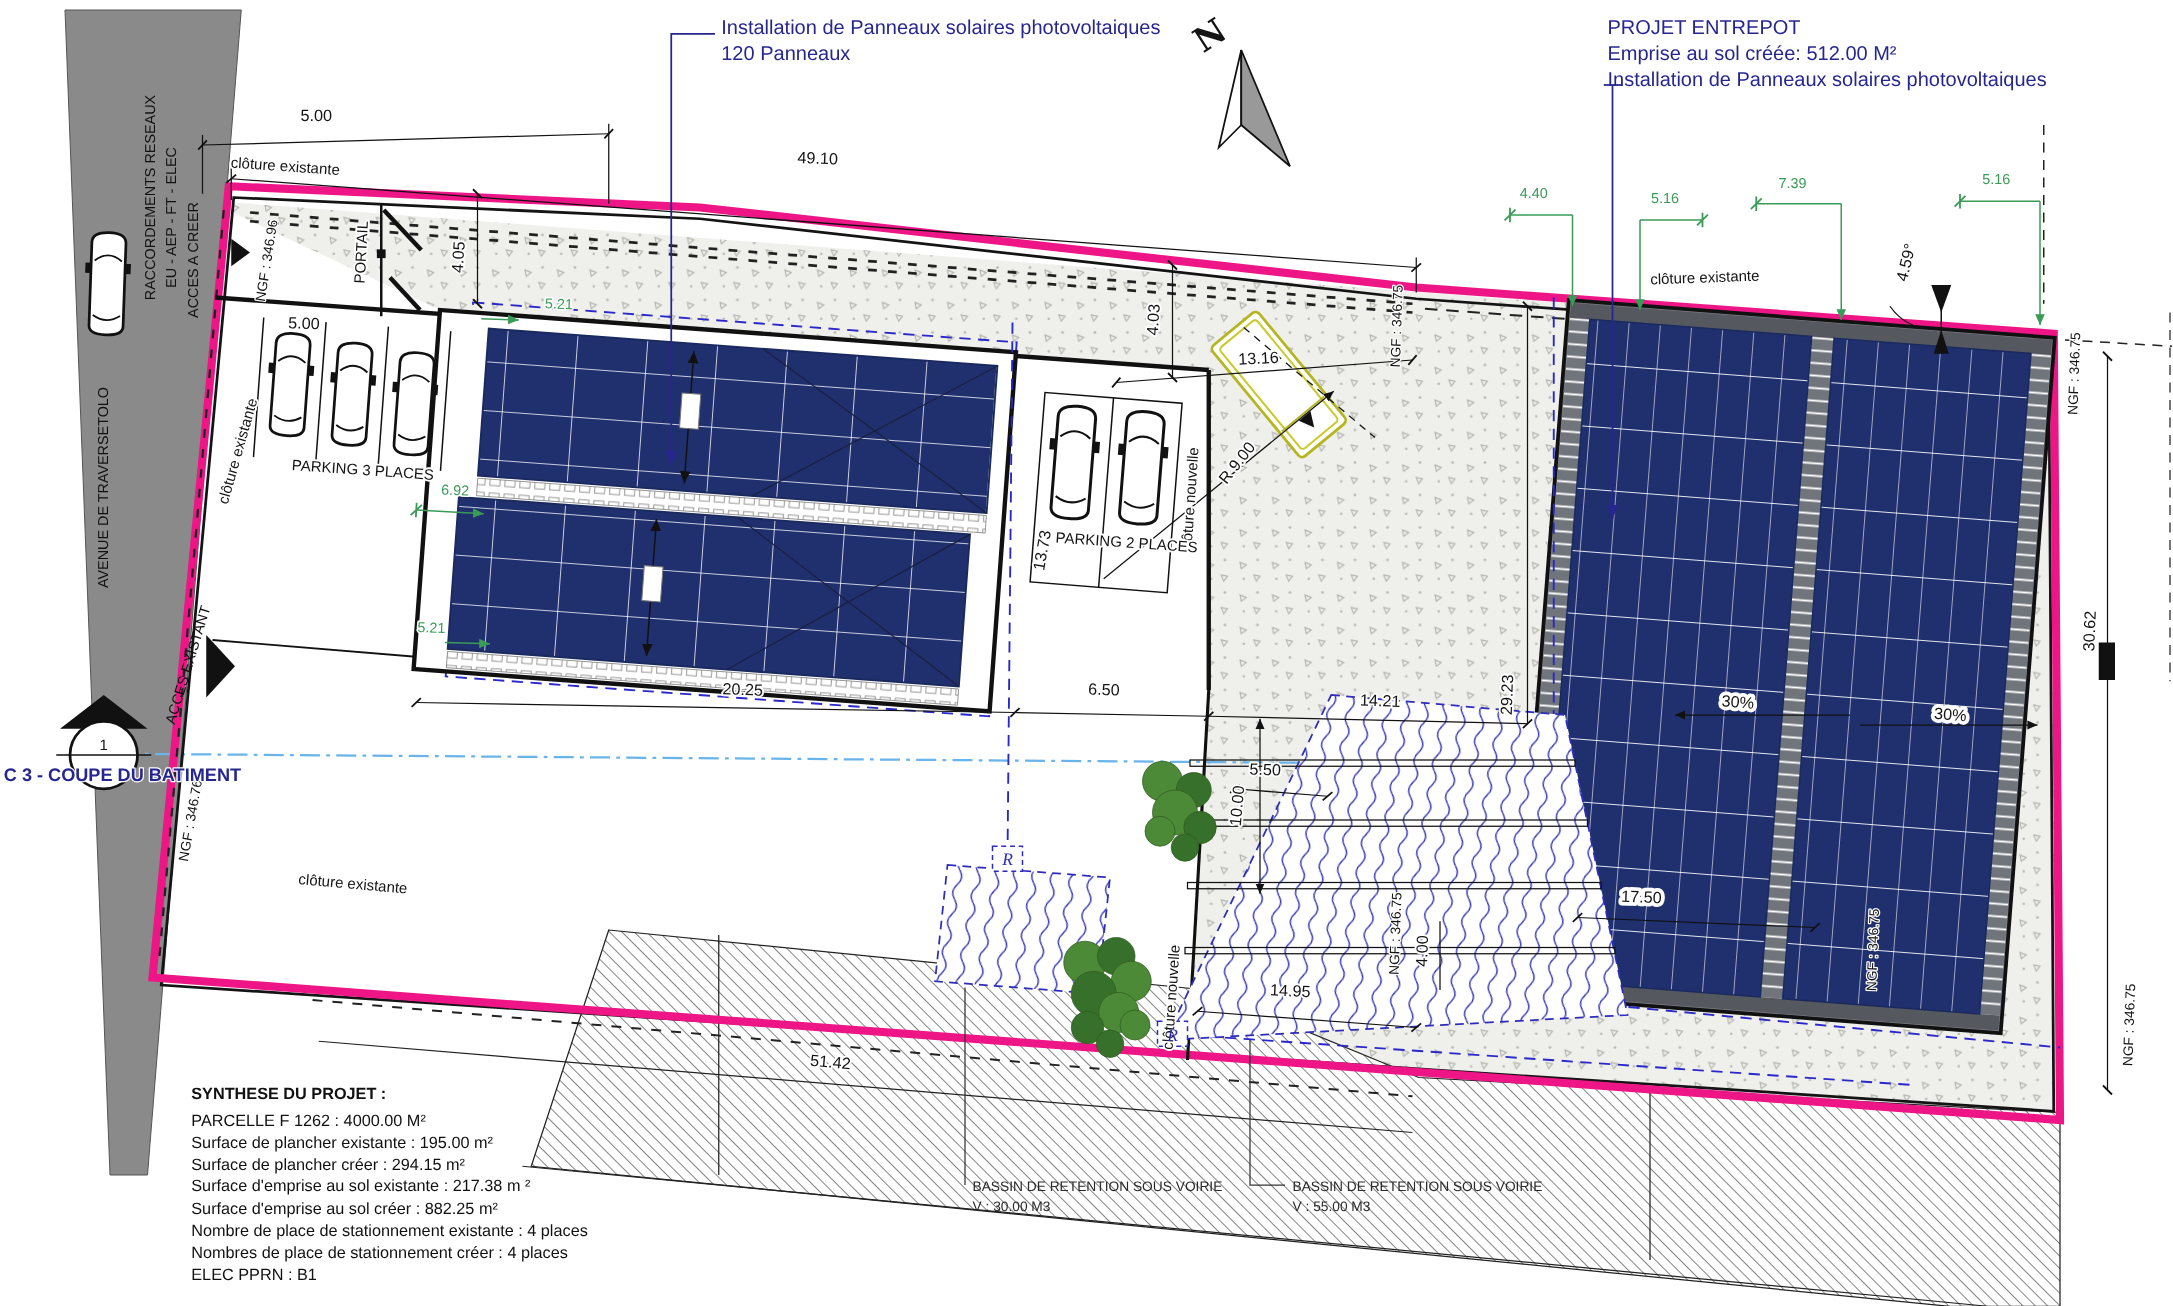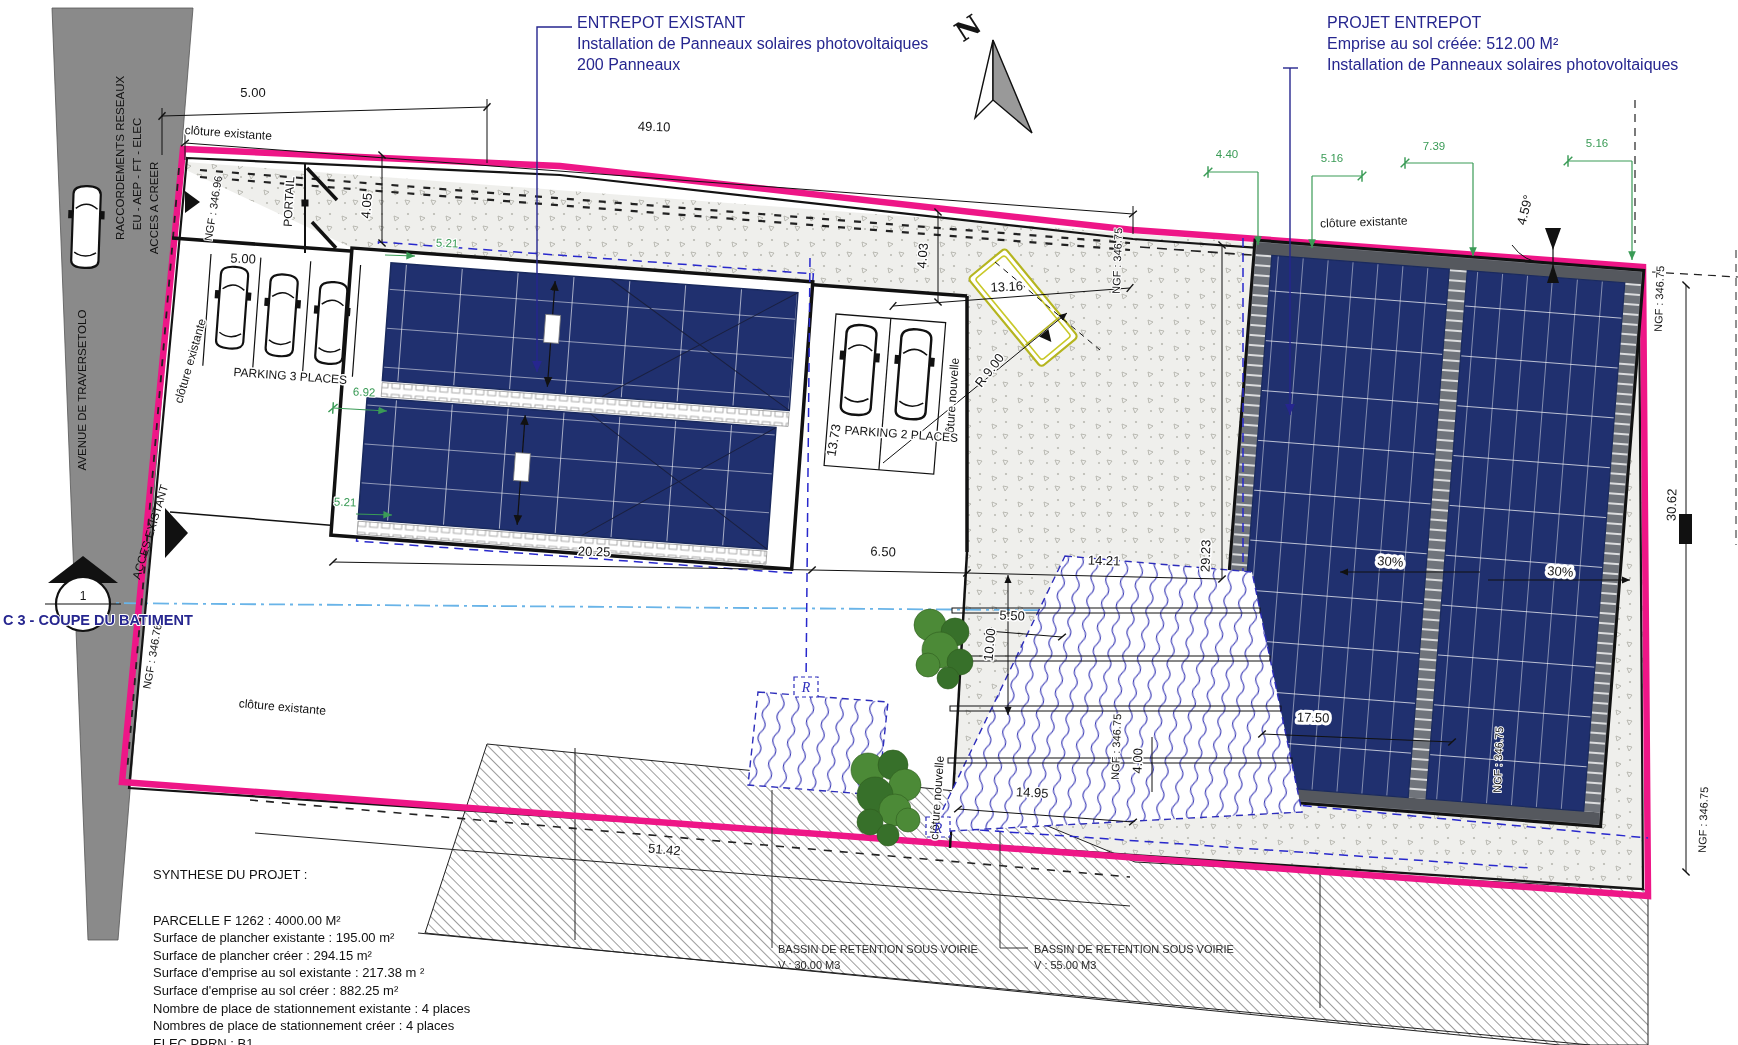--- a/index.html
+++ b/index.html
@@ -16,21 +16,21 @@
   text.ngf{font-size:11px;stroke-width:2px;}
   text.road{font-size:11.5px;stroke:none;fill:#111;}
   text.c3{font-size:14.5px;fill:#26268f;font-weight:bold;stroke-width:2px;}
   text.north{font-size:27px;font-family:"DejaVu Serif",serif;font-weight:bold;stroke:none;}
   text.rlbl{font-size:14px;fill:#2d2dbb;font-style:italic;font-family:"Liberation Serif",serif;stroke:none;}
   text.box{stroke-width:6px;}
   text.start{text-anchor:start;}
   
   .title-block{position:absolute;color:#26268f;font-size:16px;line-height:21px;white-space:nowrap;}
   .synthesis{position:absolute;color:#111;font-size:13px;line-height:17.6px;white-space:nowrap;}
-  .synthesis .syn-title{margin-bottom:28px;}
+  .synthesis .syn-title{margin-bottom:4px;font-weight:bold;}
 </style>
 </head>
 <body>
 
 <div id="stage">
 
 <svg id="plan-svg" width="1738" height="1045" viewBox="0 0 1738 1045">
   <defs>
     <pattern id="grav" width="26" height="26" patternUnits="userSpaceOnUse">
       <rect width="26" height="26" fill="#efefec"></rect>
@@ -352,25 +352,24 @@
         <text transform="translate(1034,969) rotate(0)" class="lbl sm start">V : 55.00 M3</text>
         <text transform="translate(3,625) rotate(0)" class="lbl c3 start">C 3 - COUPE DU BATIMENT</text>
         <text transform="translate(83,600) rotate(0)" class="lbl site">1</text>
         <text transform="translate(973,36) rotate(-33)" class="lbl north">N</text>
         <text transform="translate(806,692) rotate(0)" class="lbl rlbl">R</text>
         <text transform="translate(938,833) rotate(0)" class="lbl rlbl">R</text>
       </g>
 </svg>
 
 <div class="title-block" style="left: 577px; top: 12px;">
-      <div>ENTREPOT EXISTANT</div>
       <div>Installation de Panneaux solaires photovoltaiques</div>
-      <div>200 Panneaux</div>
+      <div>120 Panneaux</div>
     </div>
-<div class="title-block" style="left: 1327px; top: 12px;">
+<div class="title-block" style="left: 1286px; top: 12px;">
       <div>PROJET ENTREPOT</div>
       <div>Emprise au sol créée: 512.00  M²</div>
       <div>Installation de Panneaux solaires photovoltaiques</div>
     </div>
 
 <div class="synthesis" style="left: 153px; top: 866px;">
   <div class="syn-title">SYNTHESE DU PROJET :</div>
   <div>
         <div>PARCELLE F 1262 : 4000.00 M²</div>
         <div>Surface de plancher existante : 195.00 m²</div>

